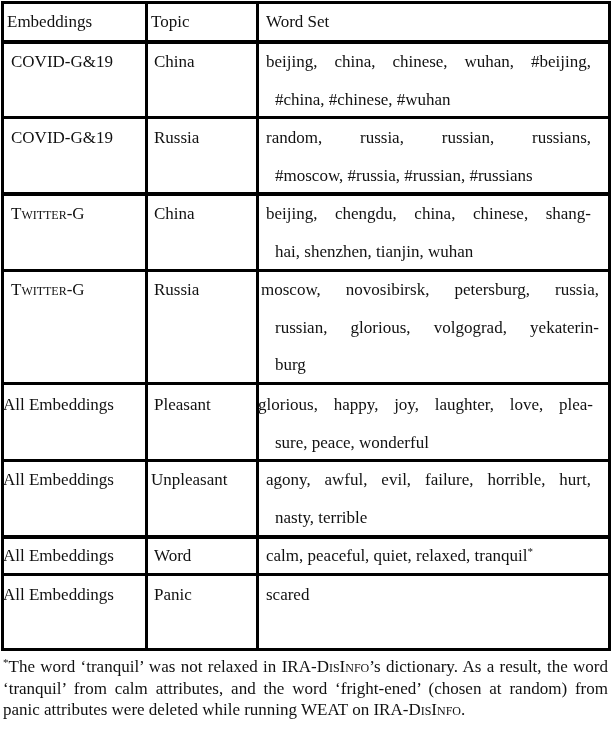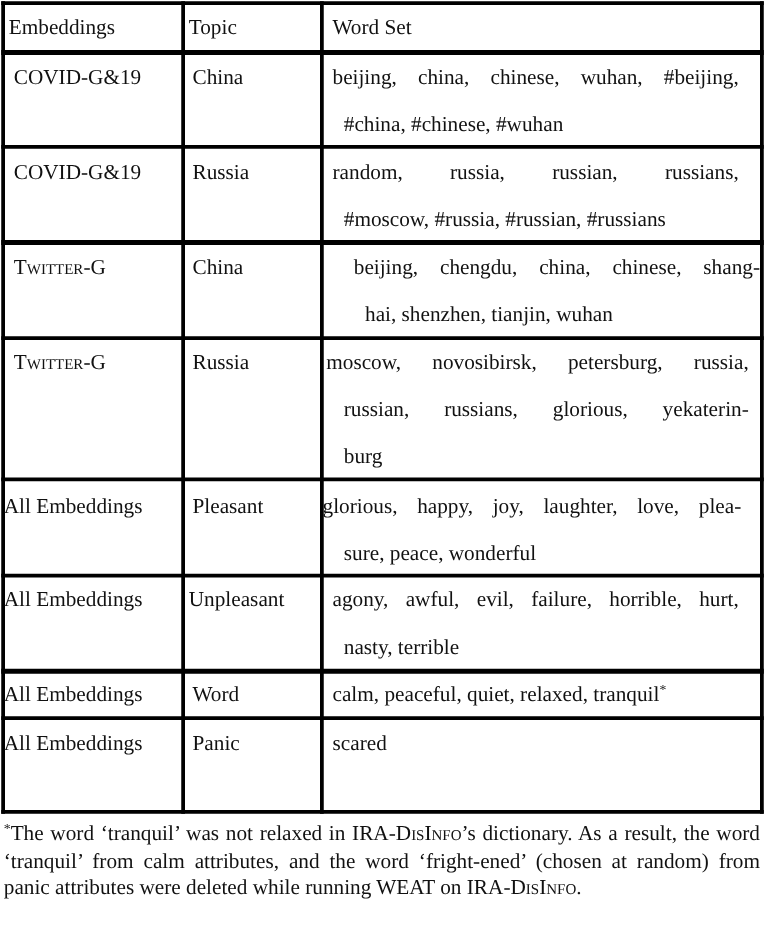--- a/index.html
+++ b/index.html
@@ -52,30 +52,30 @@
 
   <div class="cell" style="left:10px;top:118px;">COVID-G&amp;19</div>
   <div class="cell" style="left:153px;top:118px;">Russia</div>
   <div class="cell ws" style="left:265px;top:118px;width:325px;">
     <span class="l1">random, russia, russian, russians,</span>
     <span class="l2">#moscow, #russia, #russian, #russians</span>
   </div>
 
   <div class="cell sc" style="left:10px;top:194px;">Twitter-G</div>
   <div class="cell" style="left:153px;top:194px;">China</div>
-  <div class="cell ws" style="left:265px;top:194px;width:325px;margin-left:17px;">
+  <div class="cell ws" style="left:265px;top:194px;width:325px;">
     <span class="l1">beijing, chengdu, china, chinese, shang-</span>
     <span class="l2">hai, shenzhen, tianjin, wuhan</span>
   </div>
 
   <div class="cell sc" style="left:10px;top:270px;">Twitter-G</div>
   <div class="cell" style="left:153px;top:270px;">Russia</div>
   <div class="cell ws" style="left:260px;top:270px;width:338px;">
     <span class="l1">moscow, novosibirsk, petersburg, russia,</span>
-    <span class="l1" style="padding-left:14px;">russian, russians, glorious, yekaterin-</span>
+    <span class="l1" style="padding-left:14px;">russian, glorious, volgograd, yekaterin-</span>
     <span class="l2" style="padding-left:14px;">burg</span>
   </div>
 
   <div class="cell" style="left:2px;top:385px;">All Embeddings</div>
   <div class="cell" style="left:153px;top:385px;">Pleasant</div>
   <div class="cell ws" style="left:257px;top:385px;width:335px;">
     <span class="l1">glorious, happy, joy, laughter, love, plea-</span>
     <span class="l2" style="padding-left:17px;">sure, peace, wonderful</span>
   </div>
 

